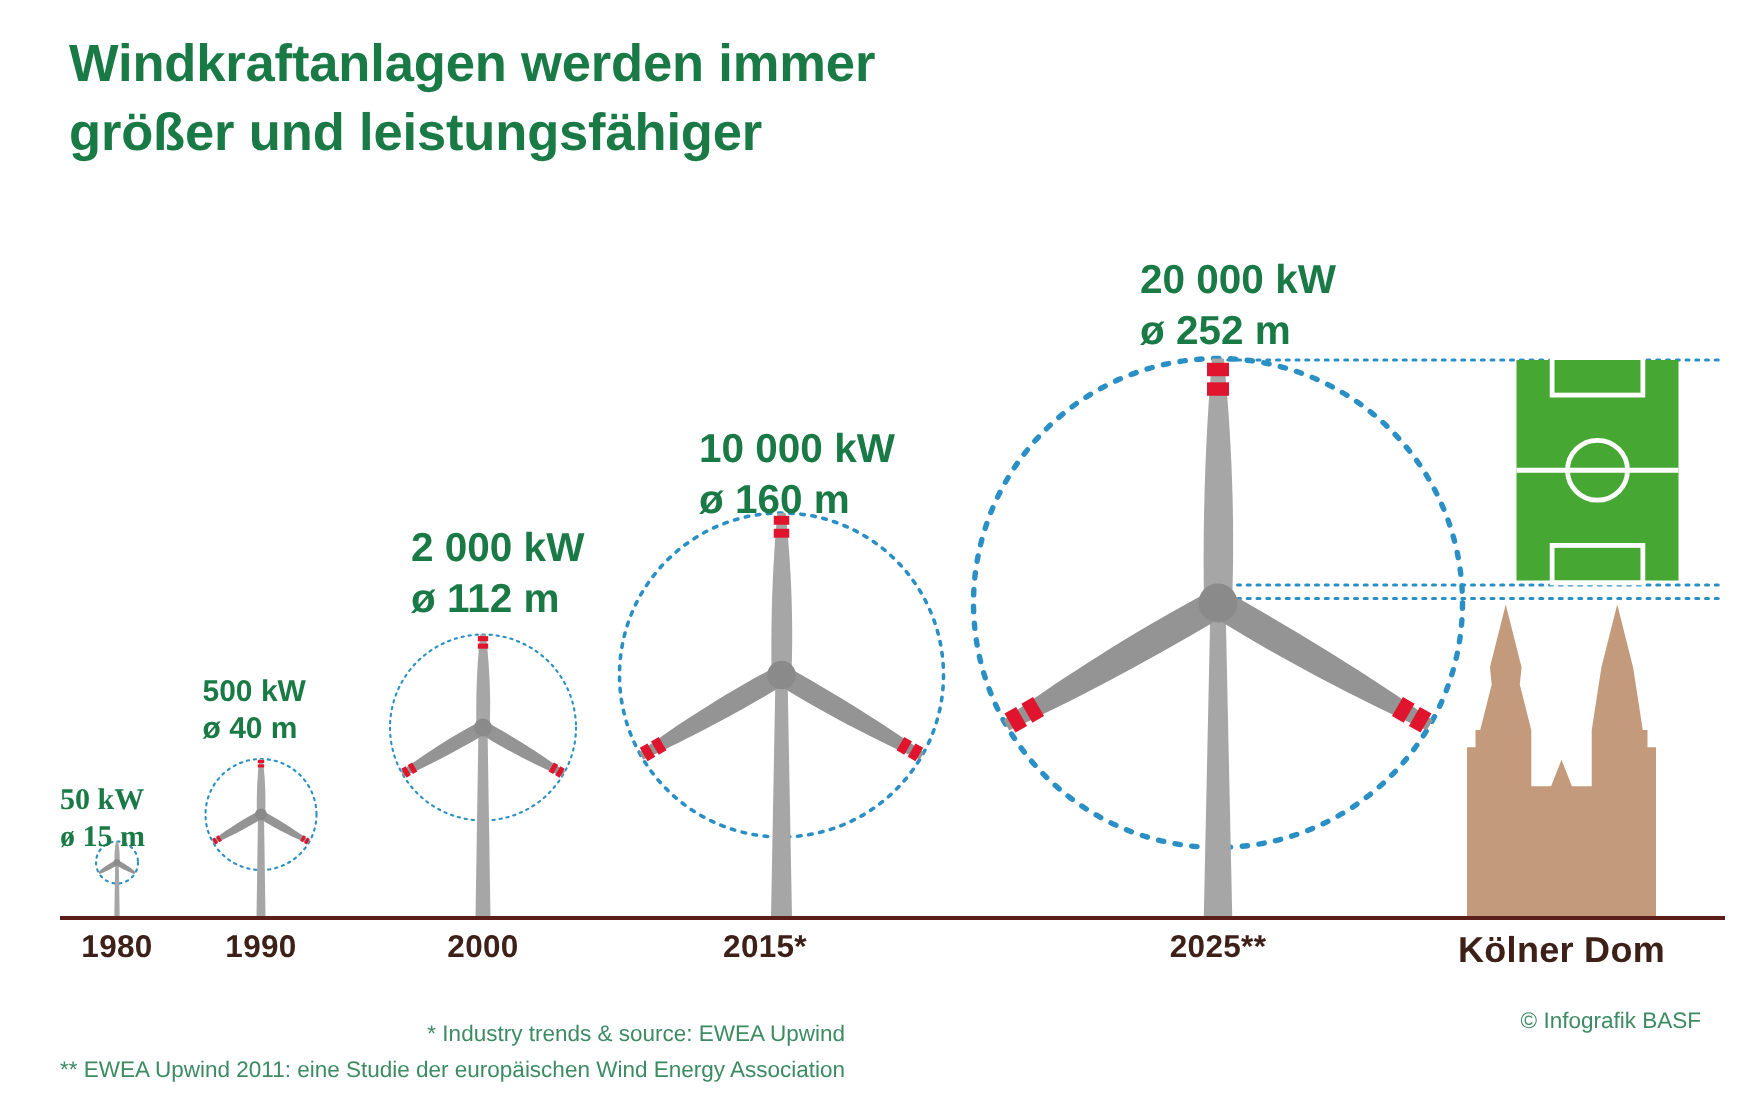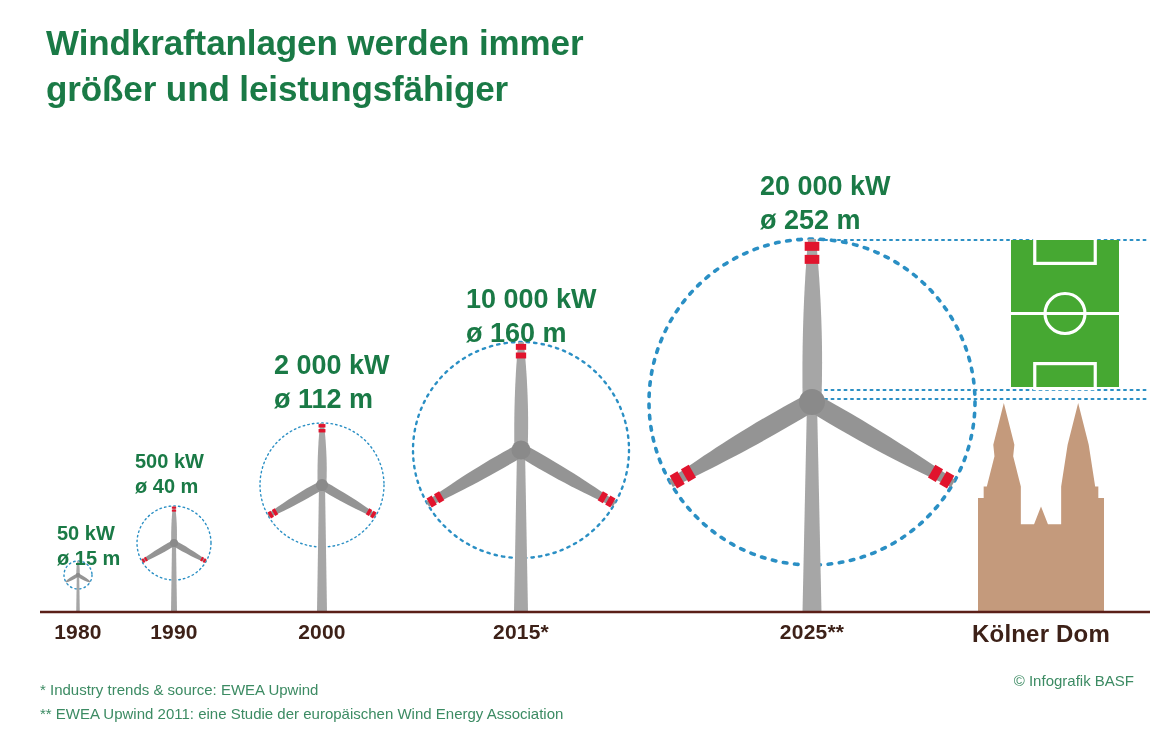--- a/index.html
+++ b/index.html
@@ -32,21 +32,21 @@
   .yearlabel{
     position:absolute;top:620px;color:#3d2118;font-weight:bold;
     font-size:21px;letter-spacing:0.2px;transform:translateX(-50%);
     white-space:nowrap;
   }
   .yearlabel.landmark{font-size:24px;text-align:right;}
 
   
   #footnotes{
     position:absolute;left:40px;top:678px;color:#3c8b63;
-    font-size:15px;line-height:1.62;white-space:pre-line;
+    font-size:15px;line-height:1.62;white-space:pre-line;text-align:right;
   }
   #credit{
     position:absolute;right:28px;top:672px;color:#3c8b63;
     font-size:15px;white-space:nowrap;
   }
 </style>
 </head>
 <body>
 
 <div class="stage">
@@ -163,36 +163,36 @@
             <rect x="804.6815" y="241.85250000000002" width="14.636999999999999" height="8.965" fill="#e1142d"></rect>
             <rect x="804.6815" y="254.8925" width="14.636999999999999" height="8.965" fill="#e1142d"></rect>
           </g>
           <circle cx="812" cy="402" r="13" fill="#8a8a8a"></circle>
         </g>
       </g>
       <line x1="40" y1="612" x2="1150" y2="612" stroke="#5a1f18" stroke-width="2.6"></line>
     </svg>
 
   <div id="labels">
-      <div class="callout small" style="left: 57px; top: 521px;">50 kW
+      <div class="callout small" style="left: 40px; top: 521px; font-family: Liberation Serif, serif;">50 kW
 ø 15 m</div>
       <div class="callout small" style="left: 135px; top: 449px;">500 kW
 ø 40 m</div>
       <div class="callout" style="left: 274px; top: 349px;">2 000 kW
 ø 112 m</div>
       <div class="callout" style="left: 466px; top: 283px;">10 000 kW
 ø 160 m</div>
       <div class="callout" style="left: 760px; top: 170px;">20 000 kW
 ø 252 m</div>
     </div>
   <div id="years">
       <div class="yearlabel" style="left: 78px; text-align: right;">1980</div>
       <div class="yearlabel" style="left: 174px;">1990</div>
       <div class="yearlabel" style="left: 322px;">2000</div>
-      <div class="yearlabel" style="left: 521px;">2015*</div>
+      <div class="yearlabel" style="left: 510px;">2015*</div>
       <div class="yearlabel" style="left: 812px;">2025**</div>
       <div class="yearlabel landmark" style="left: 1041px;">Kölner Dom</div>
     </div>
 
   <div id="footnotes">* Industry trends &amp; source: EWEA Upwind
 ** EWEA Upwind 2011: eine Studie der europäischen Wind Energy Association</div>
   <div id="credit">© Infografik BASF</div>
 
 </div>
 

